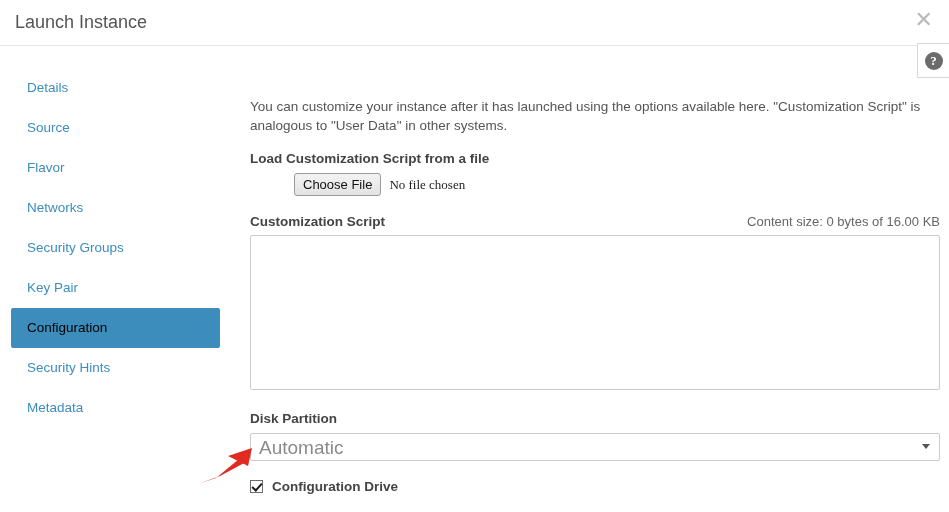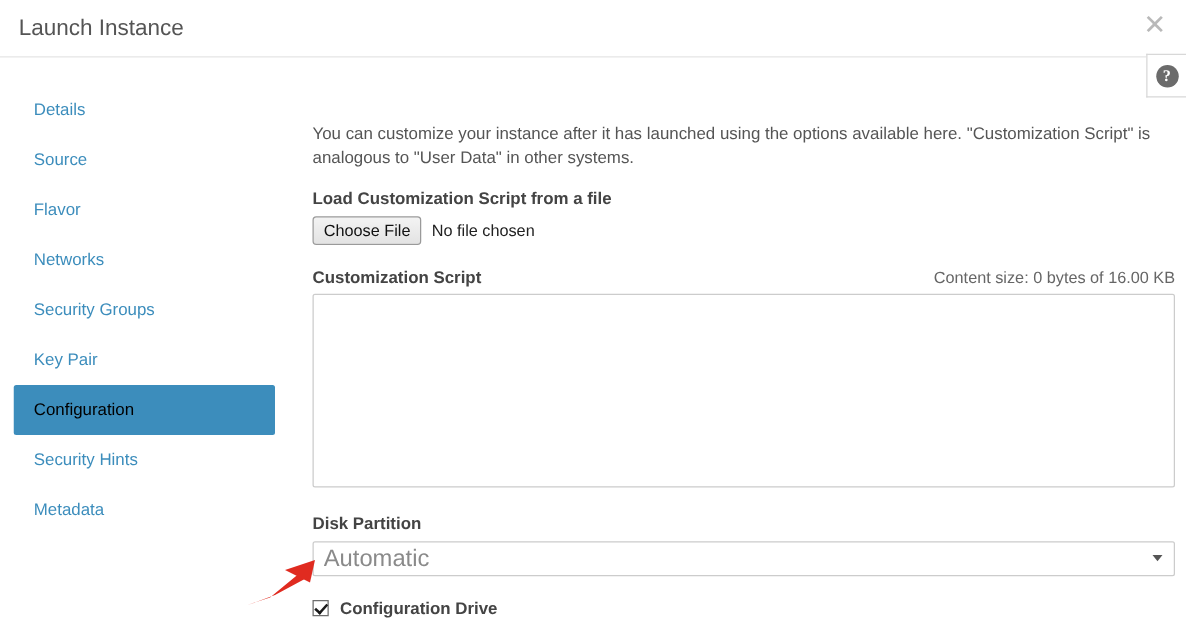--- a/index.html
+++ b/index.html
@@ -135,20 +135,21 @@
     font-weight: bold;
     color: #444444;
     font-size: 13.5px;
     display: block;
     margin-bottom: 7px;
   }
   .file-row {
     display: flex;
     align-items: flex-start;
     margin-bottom: 18px;
+    margin-left: 44px;
   }
   .file-input {
     display: inline-flex;
     align-items: center;
     font-size: 13px;
   }
   .choose-file-btn {
     background: linear-gradient(#f3f3f3, #e3e3e3);
     border: 1px solid #9a9a9a;
     border-radius: 3px;
@@ -156,20 +157,21 @@
     font-size: 13px;
     color: #111111;
     font-family: "Liberation Sans", sans-serif;
     cursor: pointer;
     line-height: 17px;
   }
   .file-name {
     margin-left: 8px;
     color: #222222;
     font-size: 13px;
+    font-family: Liberation Serif, serif;
   }
 
   .script-head {
     display: flex;
     justify-content: space-between;
     align-items: baseline;
     width: 690px;
     margin-bottom: 6px;
   }
   .content-size {

